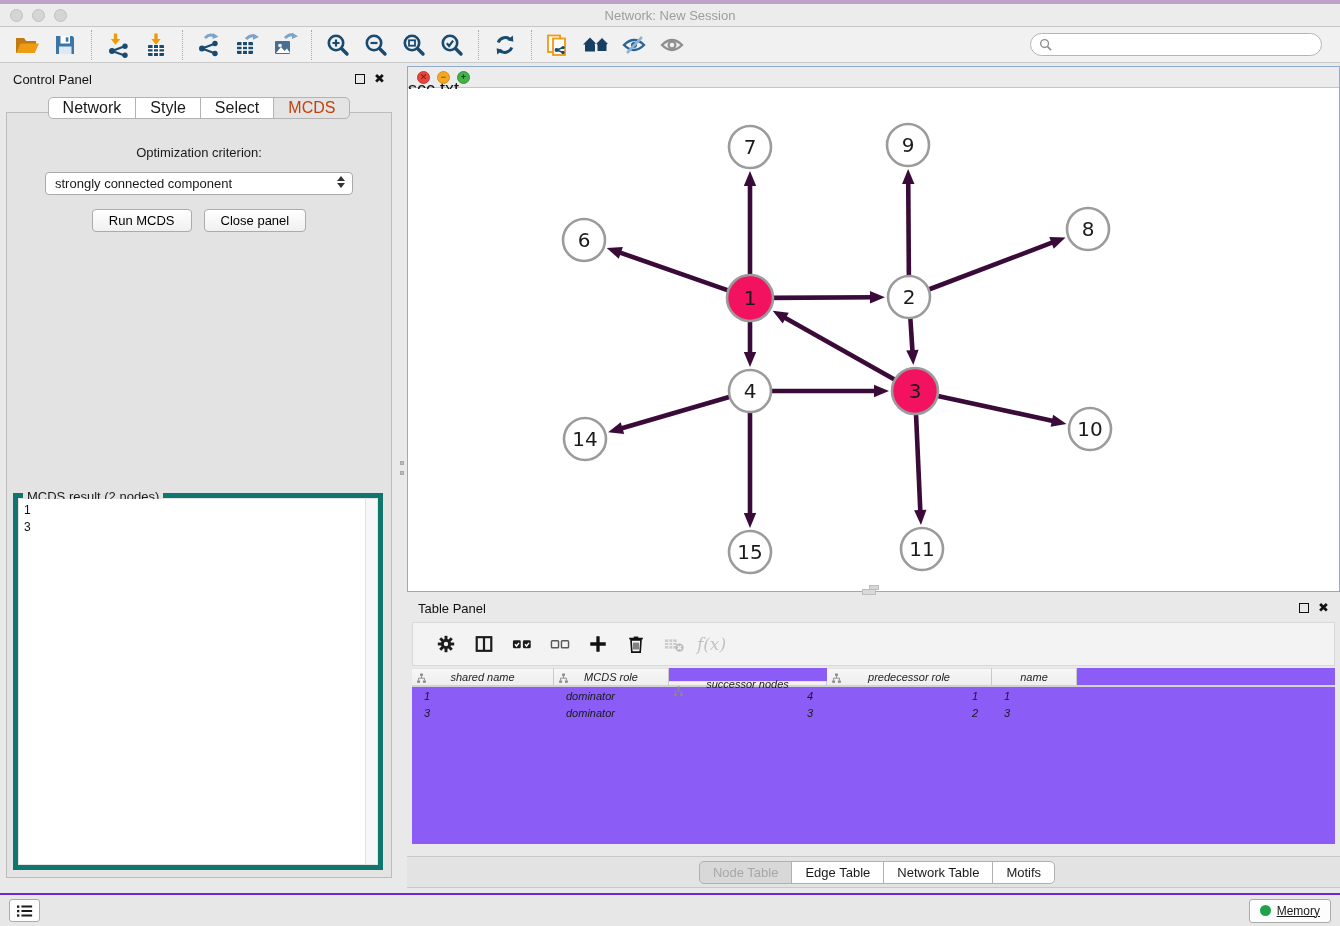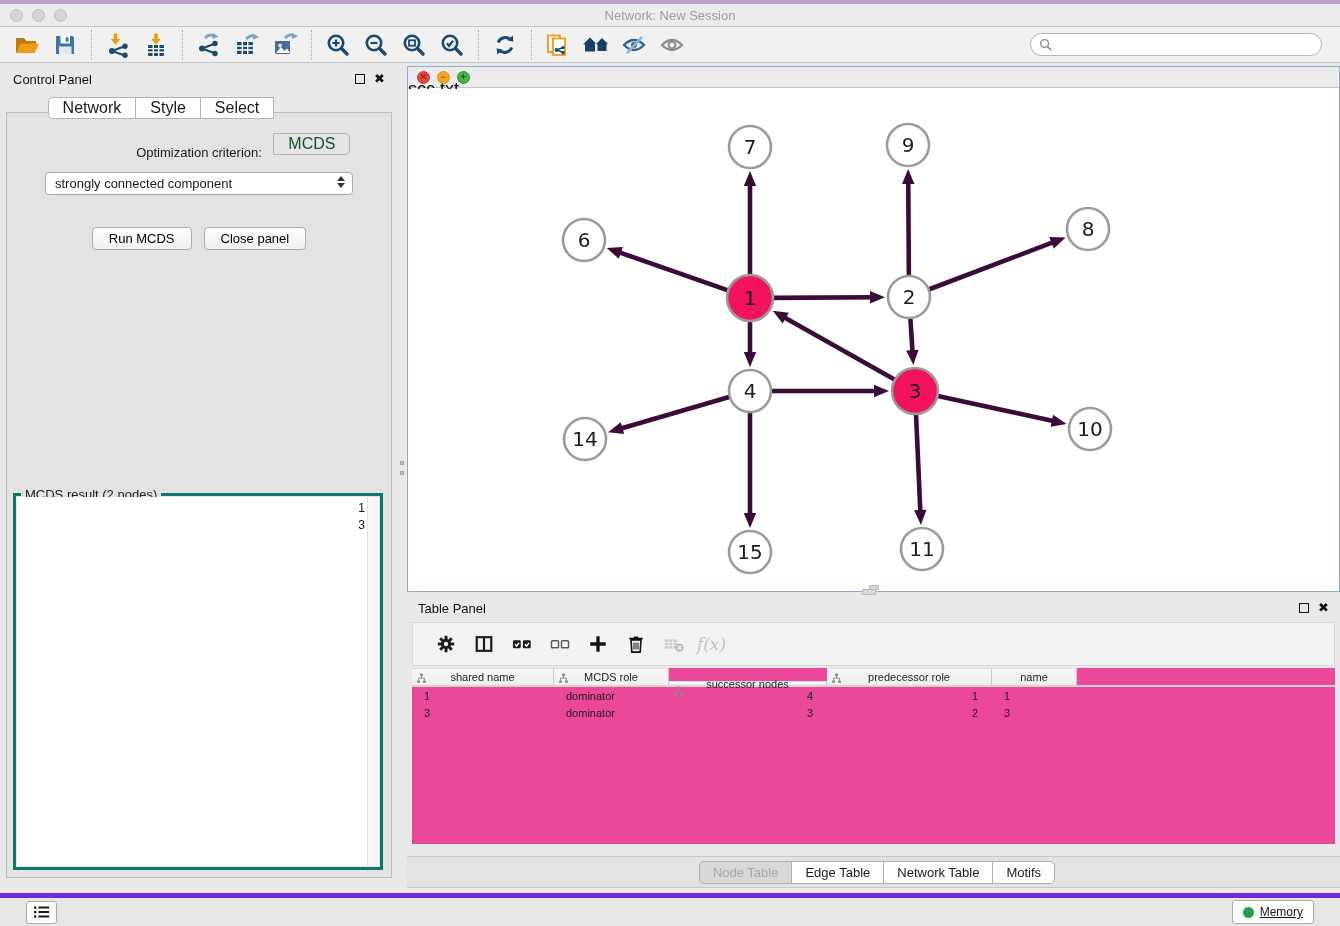--- a/index.html
+++ b/index.html
@@ -26,31 +26,31 @@
   .cp-header { height:26px; display:flex; align-items:center; padding:0 13px; }
   .panel-title { font-size:13px; color:#111; }
   .panel-winbtns { margin-left:auto; display:flex; gap:9px; align-items:center; }
   .float-btn { width:10px; height:10px; border:1.5px solid #111; background:transparent; }
   .close-btn { font-size:13px; font-weight:bold; color:#111; line-height:10px; }
   .cp-tabs { position:absolute; top:31px; left:0; right:0; display:flex; justify-content:center; z-index:3; }
   .seg { display:inline-flex; }
   .seg-tab { height:22px; padding:0 14px; display:flex; align-items:center; background:#fff; border:1px solid #b3b3b3; margin-left:-1px; font-size:16px; }
   .seg-tab:first-child { border-top-left-radius:5px; border-bottom-left-radius:5px; margin-left:0; }
   .seg-tab:last-child { border-top-right-radius:5px; border-bottom-right-radius:5px; }
-  .seg-tab.selected-dim { background:#e4e4e4; color:#14532d;margin-top:36px; }
+  .seg-tab.selected-dim { background:#e4e4e4; color:#c2410c; }
   .cp-body { position:absolute; top:46px; left:6px; right:6px; bottom:4px; background:#e3e3e3; border:1px solid #bcbcbc; }
   .opt-label { text-align:center; margin-top:32px; font-size:13px; }
   .dropdown { position:relative; width:308px; height:23px; margin:12px auto 0; background:#fff; border:1px solid #a9a9a9; border-radius:4px; display:flex; align-items:center; padding:0 22px 0 9px; font-size:13px; }
   .dd-arrows { position:absolute; right:7px; top:3px; display:flex; flex-direction:column; gap:2px; }
   .dd-arrows i { width:0; height:0; border-left:4px solid transparent; border-right:4px solid transparent; display:block; }
   .dd-up { border-bottom:5px solid #333; }
   .dd-down { border-top:5px solid #333; }
-  .btn-row { display:flex; justify-content:center; gap:12px; margin-top:32px; }
+  .btn-row { display:flex; justify-content:center; gap:12px; margin-top:14px; }
   .mac-btn { height:23px; padding:0 16px; background:linear-gradient(#ffffff,#f0f0f0); border:1px solid #ababab; border-radius:4px; font-size:13px; display:flex; align-items:center; }
-  .result-group { position:absolute; top:380px; left:6px; right:8px; bottom:7px; border:3px solid #0f766e;text-align:right; }
+  .result-group { position:absolute; top:380px; left:6px; right:8px; bottom:7px; border:5px solid #0f766e; }
   .result-legend { position:absolute; top:-9px; left:5px; background:#e3e3e3; padding:0 4px; font-size:13px; }
   .result-area { position:absolute; inset:1px; background:#fff; }
   .result-text { position:absolute; top:3px; left:5px; right:14px; bottom:3px; font-size:12px; line-height:17px; white-space:pre; color:#111; }
   .result-scrollbar { position:absolute; top:0; right:0; bottom:0; width:12px; background:#f7f7f7; border-left:1px solid #e2e2e2; }
 
   
   .v-grip { position:absolute; left:399px; top:452px; width:5px; height:32px; display:flex; flex-direction:column; gap:6px; align-items:center; justify-content:center; }
   .v-grip i { width:4px; height:4px; background:#bdbdbd; border:1px solid #a8a8a8; display:block; }
   .h-grip { position:absolute; left:862px; top:589px; width:14px; height:6px; background:#d9d9d9; border:1px solid #bdbdbd; }
 
@@ -65,36 +65,36 @@
   .np-title { position:absolute; left:0; right:0; text-align:left; font-size:18px; color:#111;margin-top:25px; }
   .np-canvas { position:absolute; top:22px; left:0; right:0; bottom:0; background:#fff; }
 
   
   .table-panel { position:absolute; left:407px; top:596px; width:933px; height:297px; background:#e9e9e9; }
   .tp-header { height:24px; display:flex; align-items:center; padding:0 11px; }
   .tp-toolbar { position:absolute; top:26px; left:5px; right:5px; height:44px; background:#f3f3f3; border:1px solid #d9d9d9; display:flex; align-items:center; padding-left:16px; gap:5px; }
   .tp-btn { width:33px; height:34px; display:flex; align-items:center; justify-content:center; border-radius:3px; }
   .tp-btn.disabled { opacity:.55; }
   .fx-icon { font-family:"DejaVu Serif","Liberation Serif",serif; font-style:italic; font-size:17px; color:#9a9a9a; }
-  .tp-table { position:absolute; top:72px; left:5px; right:5px; bottom:49px; background:#ec4899; overflow:hidden; }
+  .tp-table { position:absolute; top:72px; left:5px; right:5px; bottom:49px; background:#8b5cf6; overflow:hidden;font-style:italic; }
   .thead { display:flex; height:19px; border-bottom:2px solid #d2d2d2; }
   .th { position:relative; background:linear-gradient(#f7f7f7,#eeeeee); border-right:1px solid #c9c9c9; border-top:1px solid #e2e2e2; display:flex; align-items:center; justify-content:center; font-size:11px; color:#222; }
   .th .tree-ic { position:absolute; left:4px; top:4px; }
   .trow { display:flex; height:17px; align-items:center; }
   .td { font-size:11px; overflow:hidden; white-space:nowrap; }
   .td.al { padding-left:12px; text-align:left; }
   .td.ar { padding-right:14px; text-align:right; }
   .tp-tabstrip { position:absolute; left:0; right:0; bottom:5px; height:32px; background:#e3e3e3; border-top:1px solid #c8c8c8; border-bottom:1px solid #c8c8c8; display:flex; align-items:center; justify-content:center; }
   .bt-tab { height:23px; padding:0 13px; display:flex; align-items:center; background:#fff; border:1px solid #b0b0b0; margin-left:-1px; font-size:13px; }
   .bt-tab:first-child { border-top-left-radius:5px; border-bottom-left-radius:5px; margin-left:7px; }
   .bt-tab:last-child { border-top-right-radius:5px; border-bottom-right-radius:5px; }
   .bt-tab.selected-dim { background:#d8d8d8; color:#a8a8a8; }
 
   
-  .status-bar { position:absolute; left:0; right:0; bottom:0; height:33px; background:#e7e7e7; border-top:5px solid #6d28d9; display:flex; align-items:center; padding:0 26px;text-decoration:underline; }
+  .status-bar { position:absolute; left:0; right:0; bottom:0; height:33px; background:#e7e7e7; border-top:2px solid #6d28d9; display:flex; align-items:center; padding:0 9px;text-decoration:underline; }
   .sb-left-btn { width:31px; height:23px; background:#fdfdfd; border:1px solid #ababab; border-radius:3px; display:flex; align-items:center; justify-content:center; }
   .memory-btn { margin-left:auto; height:24px; padding:0 10px; background:#fdfdfd; border:1px solid #ababab; border-radius:3px; display:flex; align-items:center; gap:6px; font-size:12px; }
   .mem-dot { width:11px; height:11px; border-radius:50%; }
 </style>
 </head>
 <body>
 
 <div id="app">
 
   <div class="purple-strip"></div>

